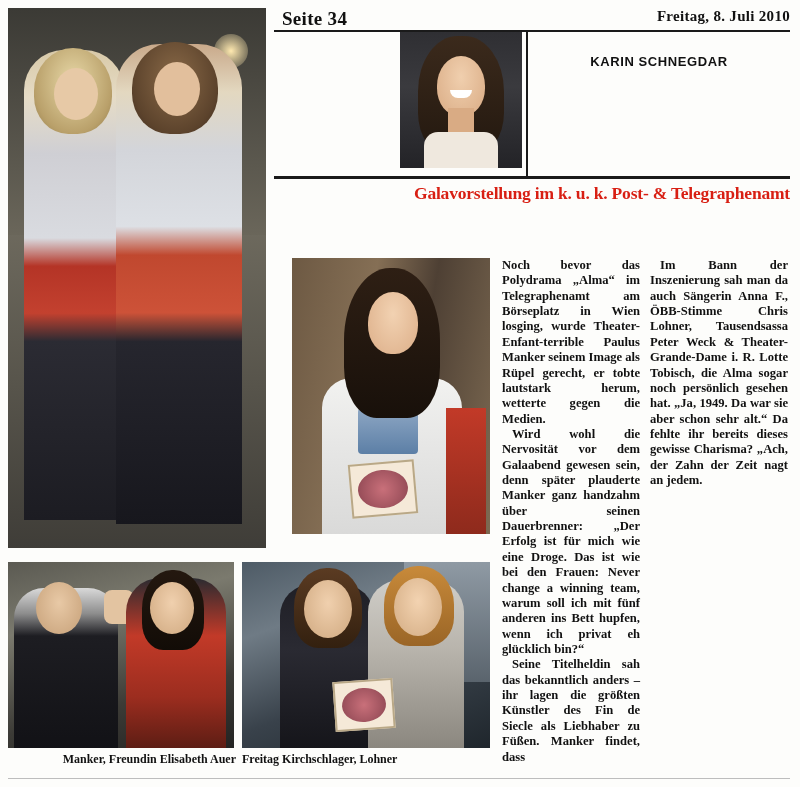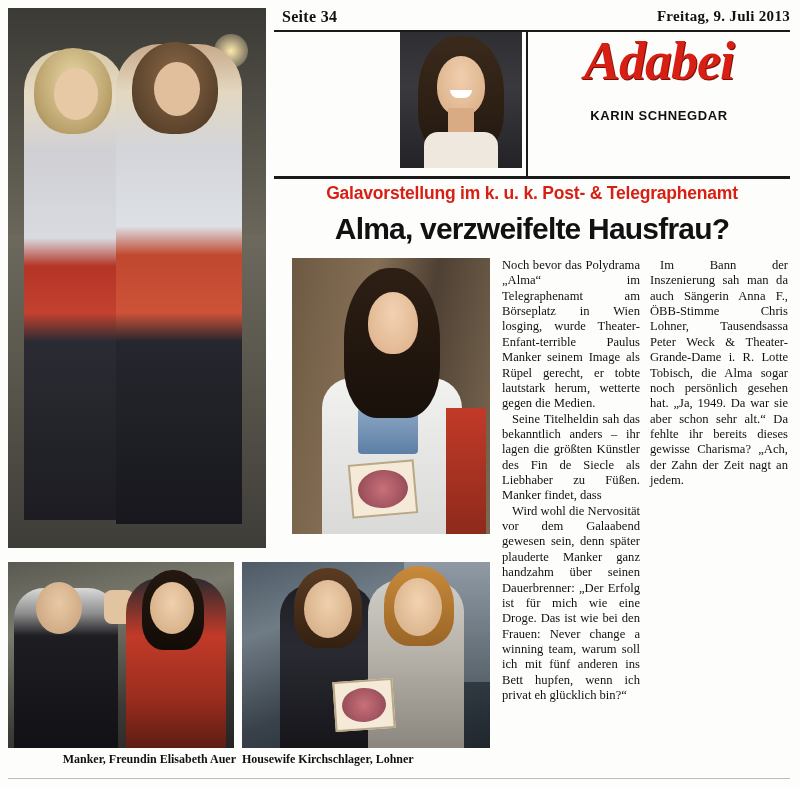--- a/index.html
+++ b/index.html
@@ -70,21 +70,21 @@
   }
   .mh-line {
     position: absolute;
     left: 274px;
     top: 30px;
     width: 516px;
     border-top: 2px solid #1a1a1a;
   }
   .seite {
     position: absolute; left: 282px; top: 8px;
-    font-weight: bold; font-size: 16px; letter-spacing: .3px;
+    font-weight: bold; font-size: 19px; letter-spacing: .3px;
   }
   .datum {
     position: absolute; right: 10px; top: 8px;
     font-weight: bold; font-size: 15px; letter-spacing: .3px;
   }
 
   
   .kicker-caption {
     position: absolute;
     left: 276px;
@@ -170,23 +170,23 @@
     height: 146px;
     border-left: 2px solid #1a1a1a;
   }
 
   
   .overline {
     position: absolute;
     left: 274px;
     top: 183px;
     width: 516px;
-    text-align: center;
+    text-align: right;
     color: #d81f13;
-    font-family: Liberation Sans, sans-serif;
+    font-family: Liberation Serif, serif;
     font-weight: bold;
     font-size: 17.5px;
     letter-spacing: -.2px;
   }
   .headline {
     position: absolute;
     left: 274px;
     top: 212px;
     width: 516px;
     text-align: center;
@@ -351,21 +351,21 @@
     width: 138px;
     font-family: "Liberation Serif", serif;
     font-size: 12.6px;
     line-height: 1.22;
     text-align: justify;
     color: #111;
     hyphens: auto;
   }
   #col1 { left: 502px; height: 512px; }
   #col2 { left: 650px; height: 400px; }
-  .col p { margin: 0; text-indent: 10px; }
+  .col p { margin: 0; text-indent: 10px; font-weight: bold; }
   .col p.first { text-indent: 0; }
 
   .rule-bottom {
     position: absolute;
     left: 8px;
     top: 778px;
     width: 782px;
     border-top: 1px solid #bdbdbd;
   }
 </style>
@@ -380,42 +380,40 @@
     <div class="fig-a"></div>
     <div class="fig-b"></div>
     <div class="hair-a"></div>
     <div class="hair-b"></div>
     <div class="face-a"></div>
     <div class="face-b"></div>
   </div>
 
   <div class="mh-line"></div>
   <div class="seite">Seite 34</div>
-  <div class="datum">Freitag, 9. Juli 2013</div>
+  <div class="datum">Freitag, 8. Juli 2010</div>
 
 
   <div class="photo" id="photo-headshot">
     <div class="hs-hair"></div>
     <div class="hs-face"></div>
     <div class="hs-smile"></div>
     <div class="hs-neck"></div>
     <div class="hs-top"></div>
   </div>
 
   <div class="mh-vert"></div>
 
   <div class="adabei-box">
-    <div class="adabei">Adabei</div>
     <div class="adabei-sub">KARIN SCHNEGDAR</div>
   </div>
 
   <div class="mh-line2"></div>
 
   <div class="overline">Galavorstellung im k. u. k. Post- &amp; Telegraphenamt</div>
-  <div class="headline">Alma, verzweifelte Hausfrau?</div>
 
   <div class="photo" id="photo-anna">
     <div class="bg-door"></div>
     <div class="an-body"></div>
     <div class="an-print"></div>
     <div class="an-red"></div>
     <div class="an-hair"></div>
     <div class="an-face"></div>
     <div class="an-card">
         <i></i>
@@ -441,26 +439,26 @@
       <div class="hd"></div>
     </div>
     <div class="d-w2">
       <div class="hair"></div>
       <div class="hd"></div>
     </div>
     <div class="d-card">
         <i></i>
       </div>
   </div>
-  <div class="cap" id="cap-duo">Housewife Kirchschlager, Lohner</div>
+  <div class="cap" id="cap-duo">Freitag Kirchschlager, Lohner</div>
 
   <div class="col" id="col1">
     <p class="first">Noch bevor das Polydrama „Alma“ im Telegraphenamt am Börseplatz in Wien losging, wurde Theater-Enfant-terrible Paulus Manker seinem Image als Rüpel gerecht, er tobte lautstark herum, wetterte gegen die Medien.</p>
+    <p>Wird wohl die Nervosität vor dem Galaabend gewesen sein, denn später plauderte Manker ganz handzahm über seinen Dauerbrenner: „Der Erfolg ist für mich wie eine Droge. Das ist wie bei den Frauen: Never change a winning team, warum soll ich mit fünf anderen ins Bett hupfen, wenn ich privat eh glücklich bin?“</p>
     <p>Seine Titelheldin sah das bekanntlich anders – ihr lagen die größten Künstler des Fin de Siecle als Liebhaber zu Füßen. Manker findet, dass</p>
-    <p>Wird wohl die Nervosität vor dem Galaabend gewesen sein, denn später plauderte Manker ganz handzahm über seinen Dauerbrenner: „Der Erfolg ist für mich wie eine Droge. Das ist wie bei den Frauen: Never change a winning team, warum soll ich mit fünf anderen ins Bett hupfen, wenn ich privat eh glücklich bin?“</p>
   </div>
 
   <div class="col" id="col2">
     <p>Im Bann der Inszenierung sah man da auch Sängerin Anna F., ÖBB-Stimme Chris Lohner, Tausendsassa Peter Weck &amp; Theater-Grande-Dame i. R. Lotte Tobisch, die Alma sogar noch persönlich gesehen hat. „Ja, 1949. Da war sie aber schon sehr alt.“ Da fehlte ihr bereits dieses gewisse Charisma? „Ach, der Zahn der Zeit nagt an jedem.</p>
   </div>
 
   <div class="rule-bottom"></div>
 </div>
 
 </body></html>

